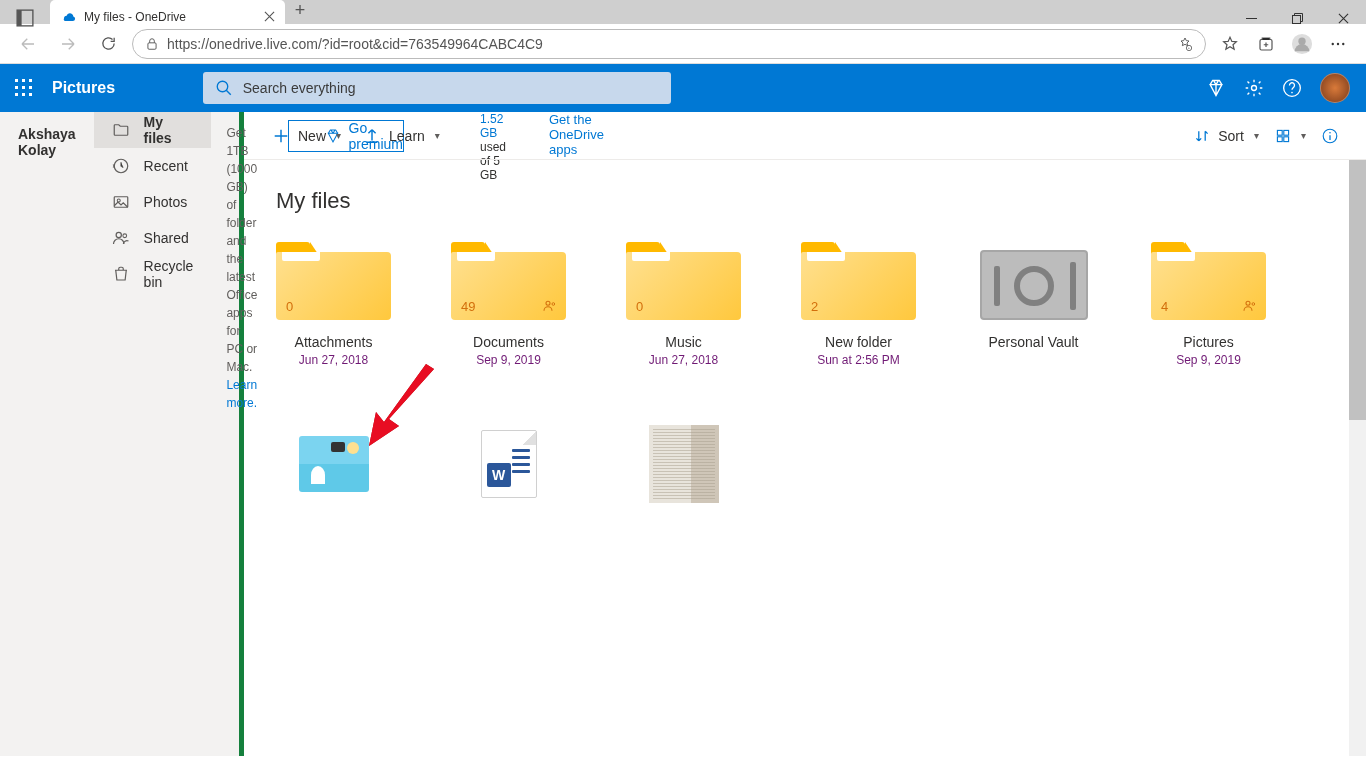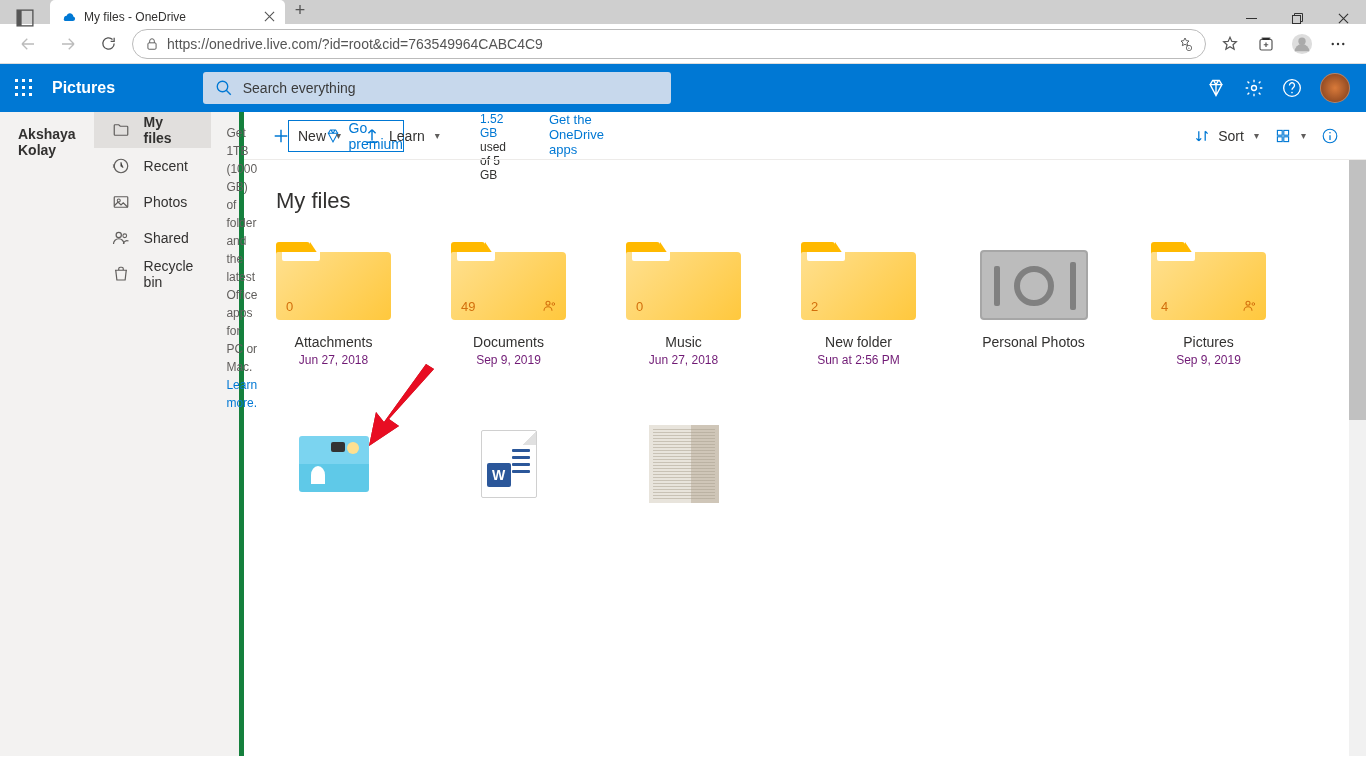--- a/index.html
+++ b/index.html
@@ -395,21 +395,21 @@
       <div class="item-date">Sun at 2:56 PM</div>
           </div>
           <div class="item">
             <div class="vault-icon">
               <div class="vault-box">
                 <div class="vault-bar0"></div>
                 <div class="vault-dial"></div>
                 <div class="vault-bar1"></div>
               </div>
             </div>
-      <div class="item-name">Personal Photos</div>
+      <div class="item-name">Personal Vault</div>
           </div>
           <div class="item">
             <div class="folder-icon">
               <div class="folder-tab"></div>
               <div class="folder-body"></div>
               <div class="folder-strip"></div>
               <div class="folder-count">4</div>
               <svg class="folder-share" width="16" height="16" viewBox="0 0 24 24">
                 <circle cx="9" cy="8" r="3" fill="none" stroke="#d36f0c" stroke-width="1.6"></circle>
                 <path fill="none" stroke="#d36f0c" stroke-width="1.6" d="M3 19a6 6 0 0112 0"></path>

